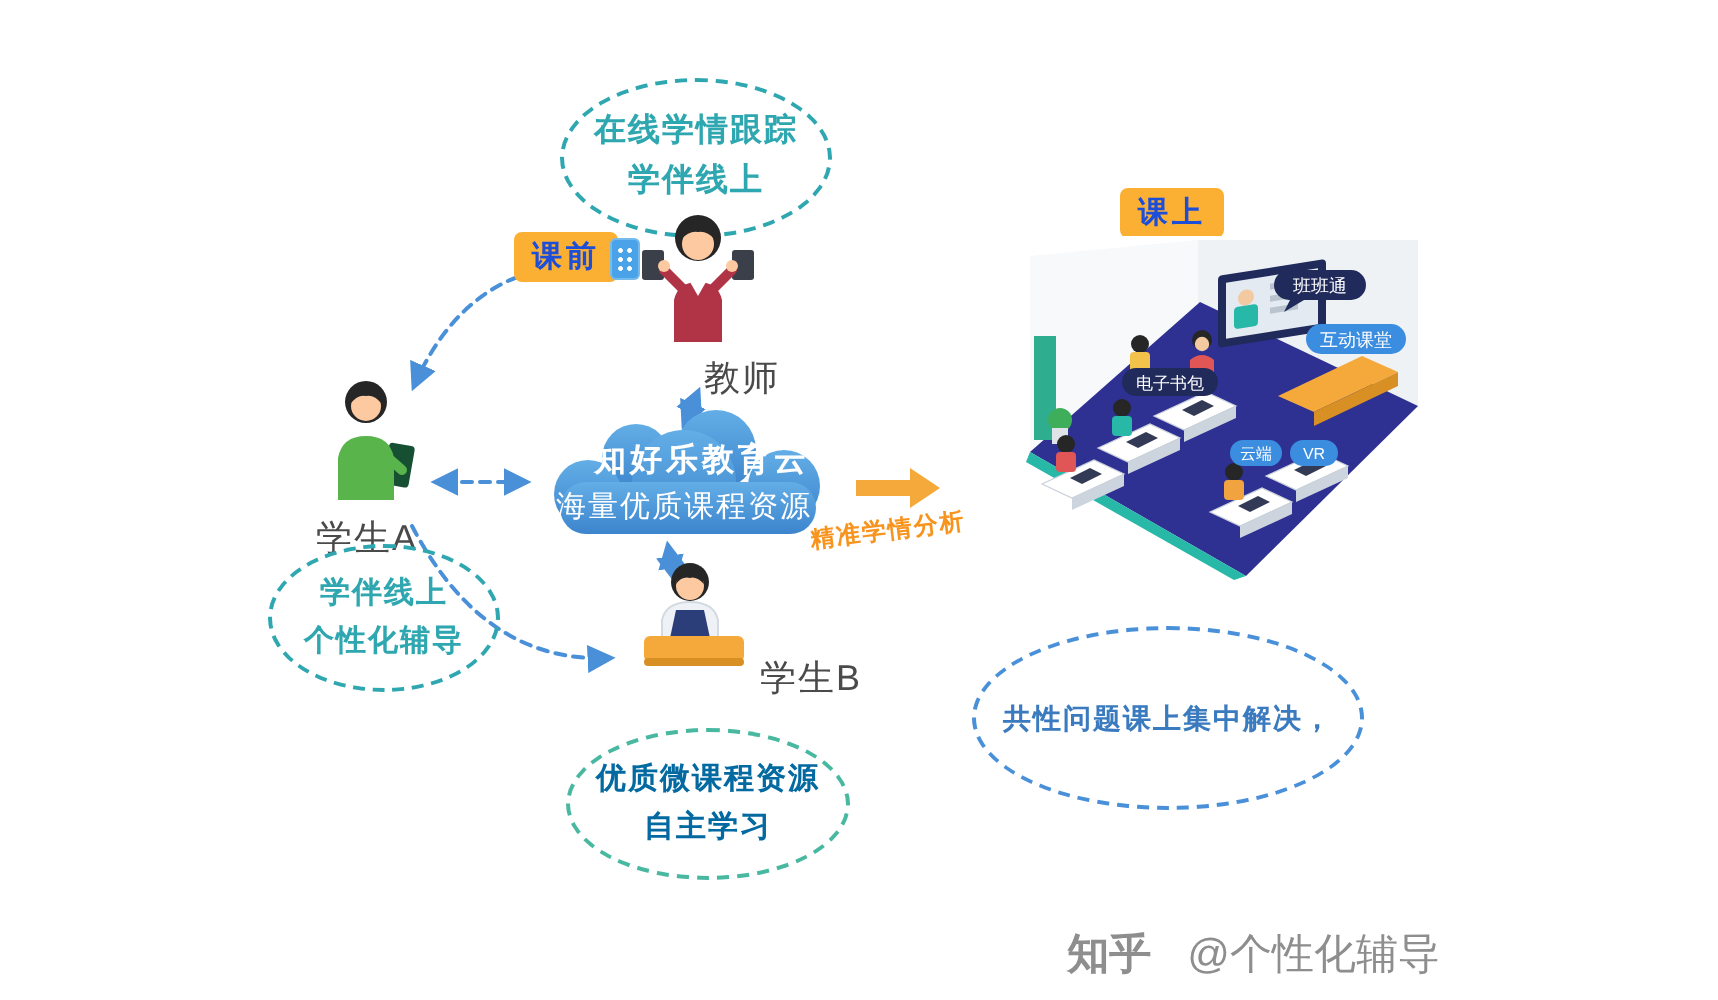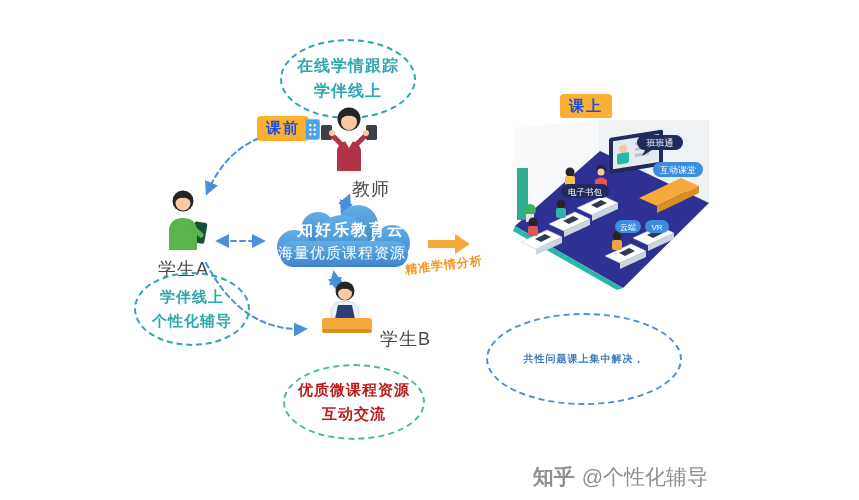--- a/index.html
+++ b/index.html
@@ -5,22 +5,22 @@
   html,body{margin:0;padding:0;background:#fff;}
   body{font-family:"Liberation Sans","DejaVu Sans",sans-serif;}
   #canvas{position:relative;width:774px;height:500px;background:#fff;overflow:hidden;}
 
   .bubble{position:absolute;border-radius:50%;display:flex;flex-direction:column;
           justify-content:center;align-items:center;text-align:center;
           font-weight:600;letter-spacing:1px;}
   .bubble span{display:block;}
   .bubble-top   {left:280px;top:39px;width:132px;height:76px;color:#2fa7b0;border:2px dashed #2fa7b0;font-size:16px;line-height:1.55;}
   .bubble-left  {left:134px;top:272px;width:112px;height:70px;color:#2fa7b0;border:2px dashed #2fa7b0;font-size:15px;line-height:1.6;}
-  .bubble-bottom{left:283px;top:364px;width:138px;height:72px;color:#b91c1c;border:2px dashed #49b8a0;font-size:15px;line-height:1.6;}
-  .bubble-right {left:486px;top:313px;width:192px;height:88px;color:#3a7abf;border:2px dashed #4a90d9;font-size:10px;line-height:1.9;font-family:Liberation Mono, monospace;}
+  .bubble-bottom{left:283px;top:364px;width:138px;height:72px;color:#0369a1;border:2px dashed #49b8a0;font-size:15px;line-height:1.6;}
+  .bubble-right {left:486px;top:313px;width:192px;height:88px;color:#3a7abf;border:2px dashed #4a90d9;font-size:14px;line-height:1.9;}
 
   .tag{position:absolute;background:#fbb034;color:#1d4ed8;font-weight:700;font-size:15px;
        padding:3px 9px;border-radius:4px;letter-spacing:2px;}
   .tag-before{left:257px;top:116px;}
   .tag-during{left:560px;top:94px;}
 
   .fig-label{position:absolute;font-size:18px;color:#4a4a4a;font-weight:400;letter-spacing:1px;}
   .label-teacher {left:352px;top:177px;}
   .label-studenta{left:158px;top:257px;}
   .label-studentb{left:380px;top:327px;}
@@ -46,21 +46,21 @@
   .orange-arrow{position:absolute;left:428px;top:233px;width:42px;height:22px;}
   .analysis-label{position:absolute;left:398px;top:257px;width:92px;text-align:center;
     color:#f7941d;font-size:12px;font-weight:700;transform:rotate(-7deg);letter-spacing:1px;}
 
   .classroom{position:absolute;left:513px;top:118px;width:198px;height:172px;}
   .classroom svg{width:100%;height:100%;}
   .classroom text{font-family:"Liberation Sans","DejaVu Sans",sans-serif;}
 
   .arrows{position:absolute;left:0;top:0;width:859px;height:500px;pointer-events:none;}
 
-  .watermark{position:absolute;right:66px;top:463px;display:flex;align-items:baseline;gap:7px;
+  .watermark{position:absolute;right:54px;top:463px;display:flex;align-items:baseline;gap:18px;
     color:#8e8e8e;font-size:21px;justify-content:center;}
   .watermark .brand{font-weight:700;}
 </style>
 </head>
 <body>
 
 <div id="canvas">
 
   <svg class="arrows" viewBox="0 0 859 500">
     <defs>
@@ -154,21 +154,21 @@
       <path d="M13,42 L13,30 Q15,21 27,21 Q39,21 41,30 L41,42 Z" fill="#eef2f7" stroke="#d4dae1"></path>
       <path d="M20,25 L34,25 L37,39 L17,39 Z" fill="#2c3e7a"></path>
       <rect x="4" y="38" width="50" height="13" rx="3" fill="#f6a93b"></rect>
       <rect x="4" y="49" width="50" height="4" rx="2" fill="#d88f23"></rect>
     </svg>
   </div>
   <div class="fig-label label-studentb">学生B</div>
 
   <div class="bubble bubble-bottom">
     <span>优质微课程资源</span>
-    <span>互动交流</span>
+    <span>自主学习</span>
   </div>
 
   <svg class="orange-arrow" viewBox="0 0 42 22">
     <polygon points="0,7 27,7 27,1 42,11 27,21 27,15 0,15" fill="#f6a93b"></polygon>
   </svg>
   <div class="analysis-label">精准学情分析</div>
 
   <div class="classroom">
     <svg viewBox="0 0 198 172">
       <rect x="0" y="0" width="198" height="172" fill="#ffffff"></rect>

